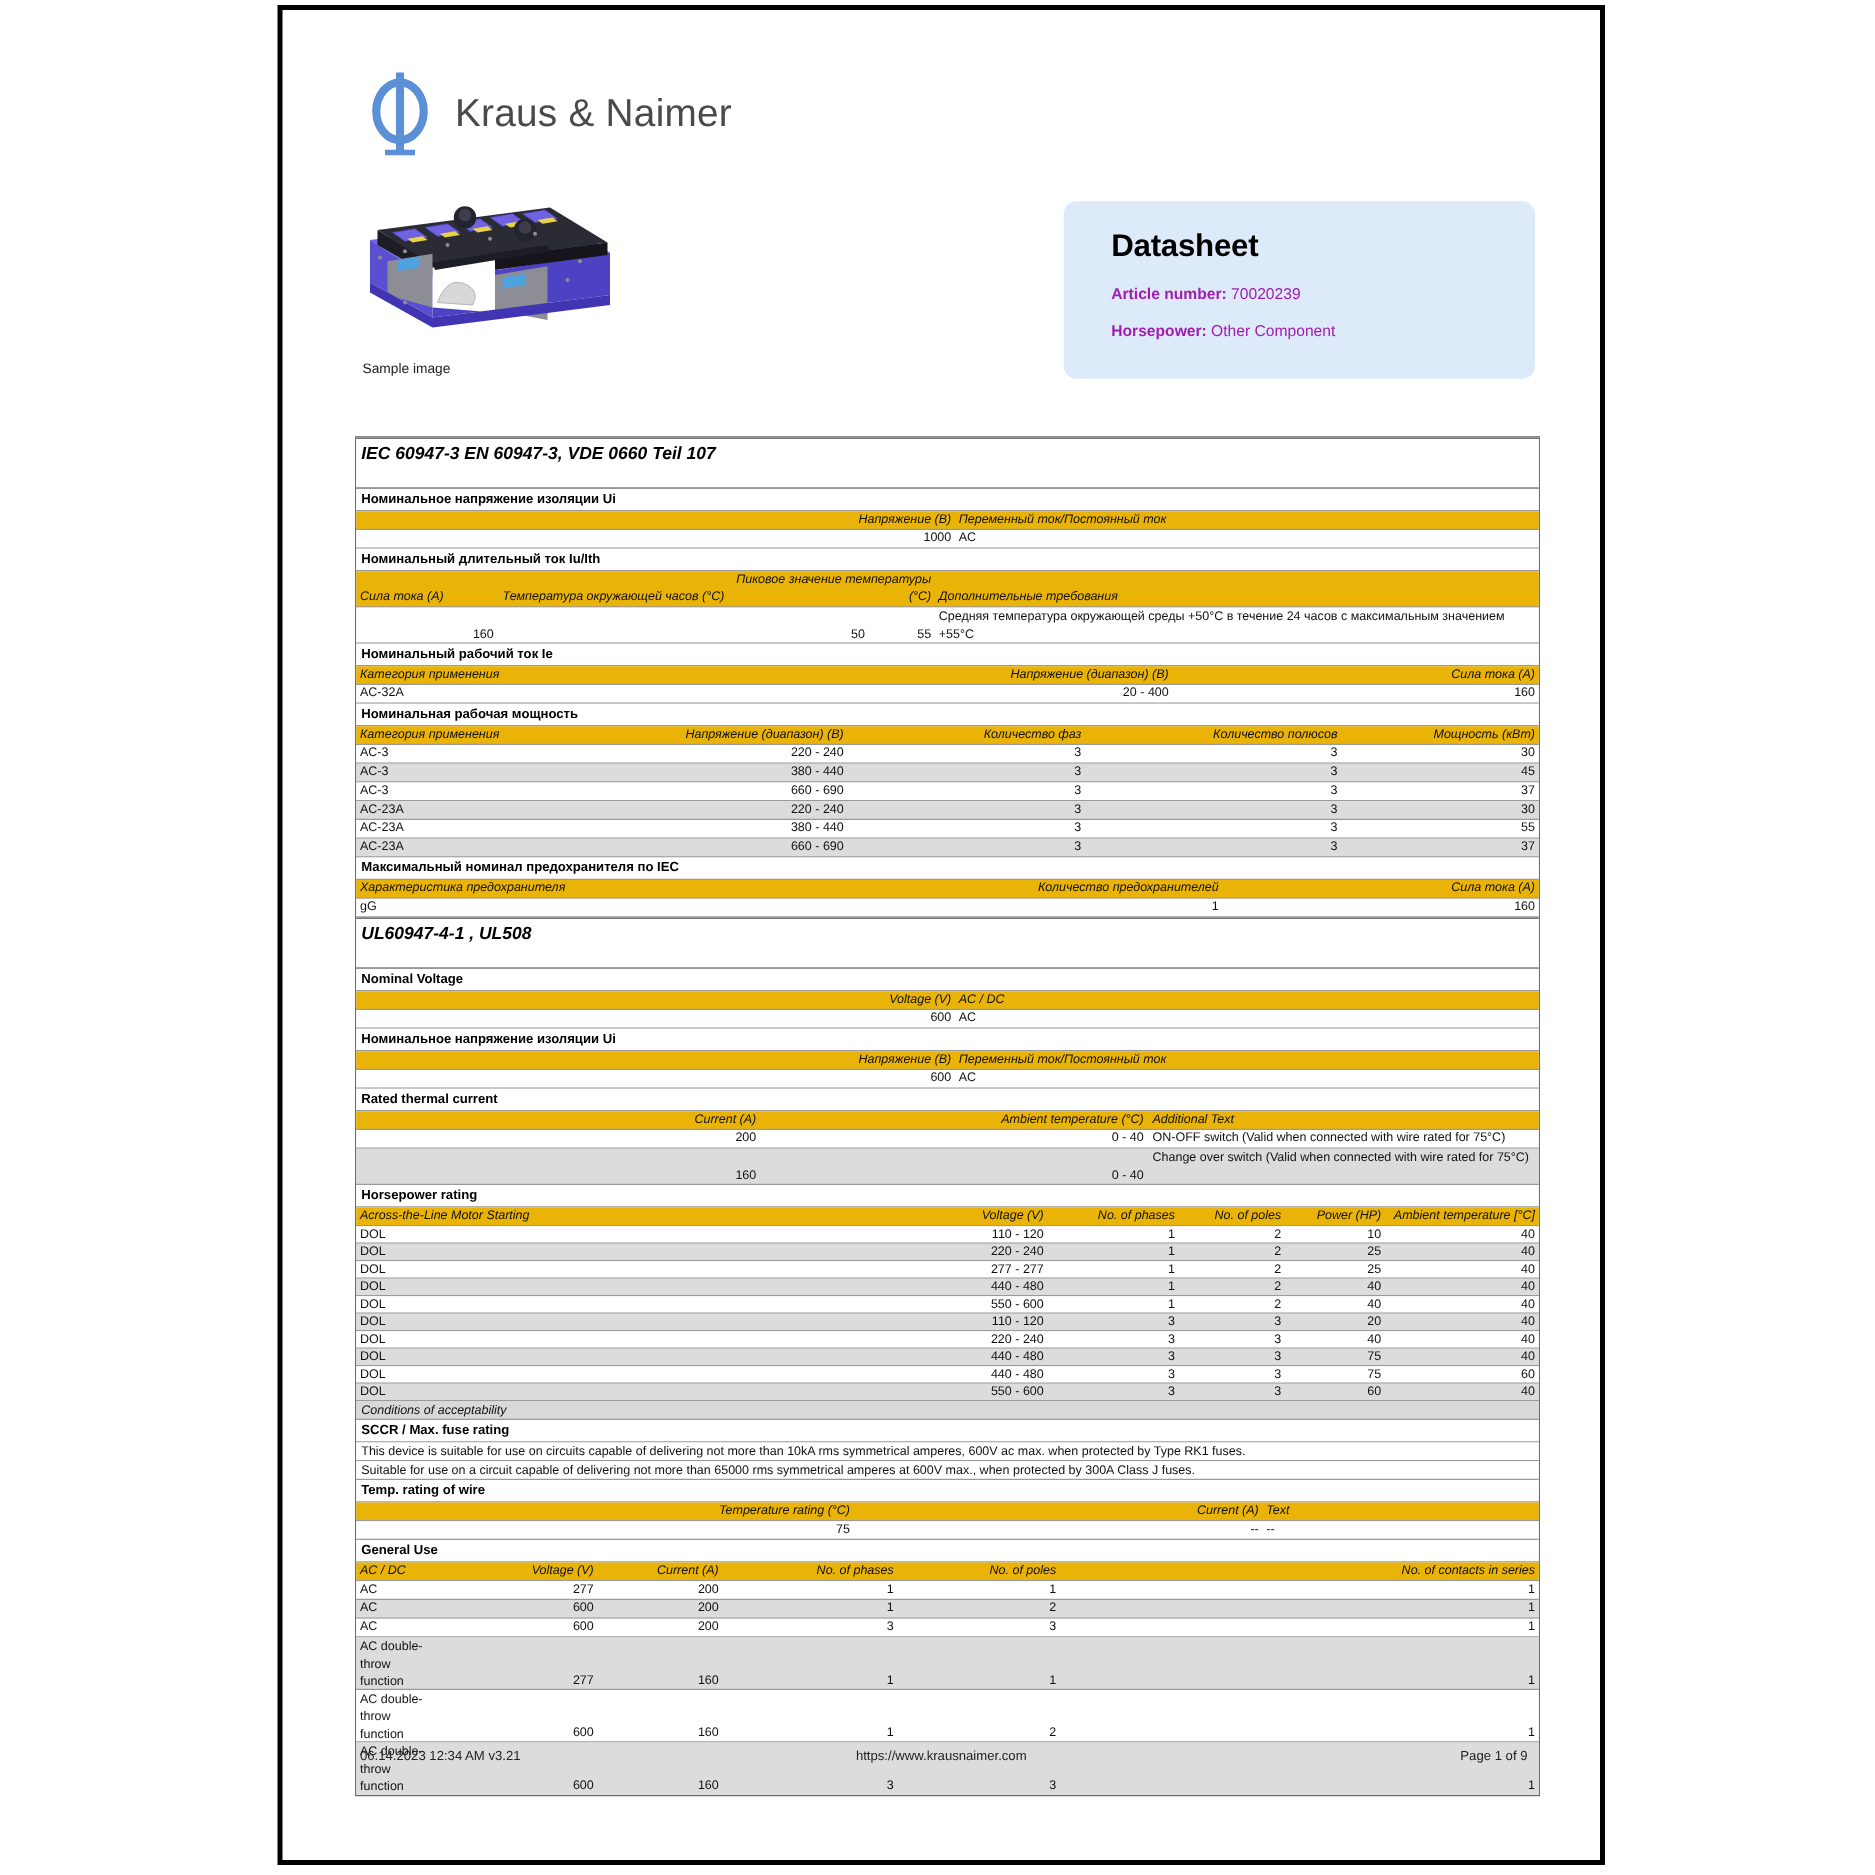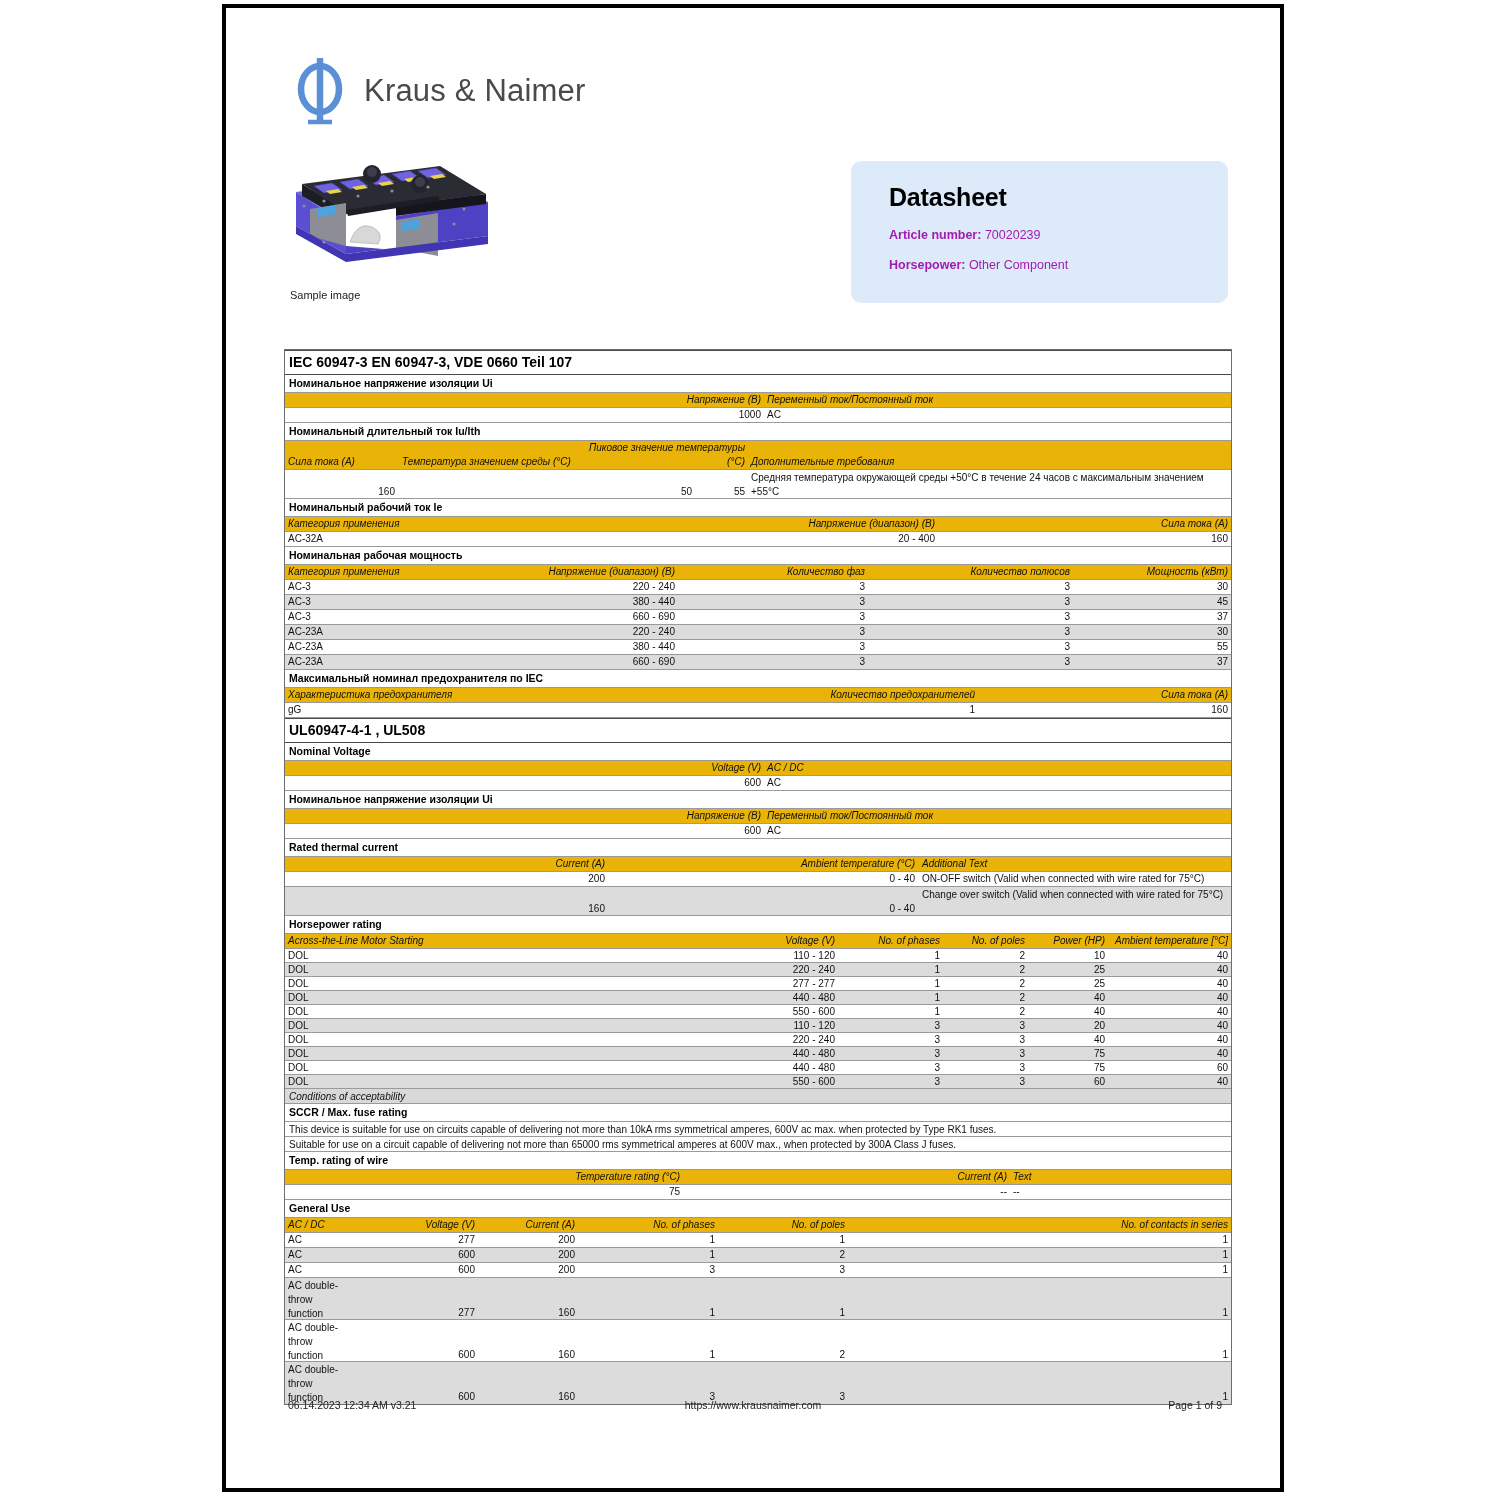--- a/index.html
+++ b/index.html
@@ -36,21 +36,21 @@
   .ds-title { font-size: 25px; font-weight: bold; color: #000; letter-spacing: -.2px; }
   .ds-line { font-size: 12.5px; color: #a21caf; margin-top: 16px; }
   .ds-line:first-of-type { margin-top: 26px; }
   .ds-line b { font-weight: bold; }
 
   
   .tbl-wrap { position: absolute; left: 58px; top: 341px; width: 948px; border: 1px solid #6e6e6e; }
   .row { position: relative; width: 100%; display: block; border-bottom: 1px solid #9a9a9a; }
   .row:last-child { border-bottom: none; }
 
-  .r-std     { background: #ffffff; padding: 3px 4px 4px 4px; font-size: 12.5px; font-weight: bold; color: #000; border-bottom: 1px solid #4a4a4a; }
+  .r-std     { background: #ffffff; padding: 3px 4px 20px 4px; font-size: 12.5px; font-weight: bold; color: #000; border-bottom: 1px solid #4a4a4a; font-style: italic; }
   .r-std.big { font-size: 14px; border-top: 1px solid #4a4a4a; }
   .r-sub     { background: #ffffff; padding: 2px 4px 3px 4px; font-size: 10.5px; font-weight: bold; color: #000; }
   .r-hdr     { background: #eab308; font-style: italic; font-size: 10px; color: #111; }
   .r-data    { background: #ffffff; font-size: 10px; color: #111; }
   .r-data.alt{ background: #dcdcdc; }
   .r-note    { background: #ffffff; font-size: 10px; color: #111; padding: 2px 4px; font-style: normal; }
   .r-note.it { font-style: italic; background: #d9d9d9; }
 
   .cells { position: relative; width: 100%; height: 100%; }
   .c { position: absolute; top: 0; white-space: nowrap; overflow: visible; line-height: 14px; }
@@ -157,21 +157,21 @@
         <div class="c ra" style="left:0;width:476px">1000</div>
         <div class="c la" style="left:482px;width:400px">AC</div>
       </div>
     </div>
 
     <div class="row r-sub">Номинальный длительный ток Iu/Ith</div>
     <div class="row r-hdr" style="height:29px">
       <div class="cells">
         <div class="c ra" style="left:200px;width:260px;top:0">Пиковое значение температуры</div>
         <div class="c la" style="left:3px;width:110px;top:14px">Сила тока (A)</div>
-        <div class="c la" style="left:117px;width:290px;top:14px">Температура значением среды (°C)</div>
+        <div class="c la" style="left:117px;width:290px;top:14px">Температура окружающей часов (°C)</div>
         <div class="c ra" style="left:390px;width:70px;top:14px">(°C)</div>
         <div class="c la" style="left:466px;width:420px;top:14px">Дополнительные требования</div>
       </div>
     </div>
     <div class="row r-data" style="height:29px">
       <div class="cells">
         <div class="c ra" style="left:0;width:110px;top:15px">160</div>
         <div class="c ra" style="left:117px;width:290px;top:15px">50</div>
         <div class="c ra" style="left:390px;width:70px;top:15px">55</div>
         <div class="c la wrapc" style="left:466px;width:478px;top:1px;line-height:14px">Средняя температура окружающей среды +50°C в течение 24 часов с максимальным значением +55°C</div>

